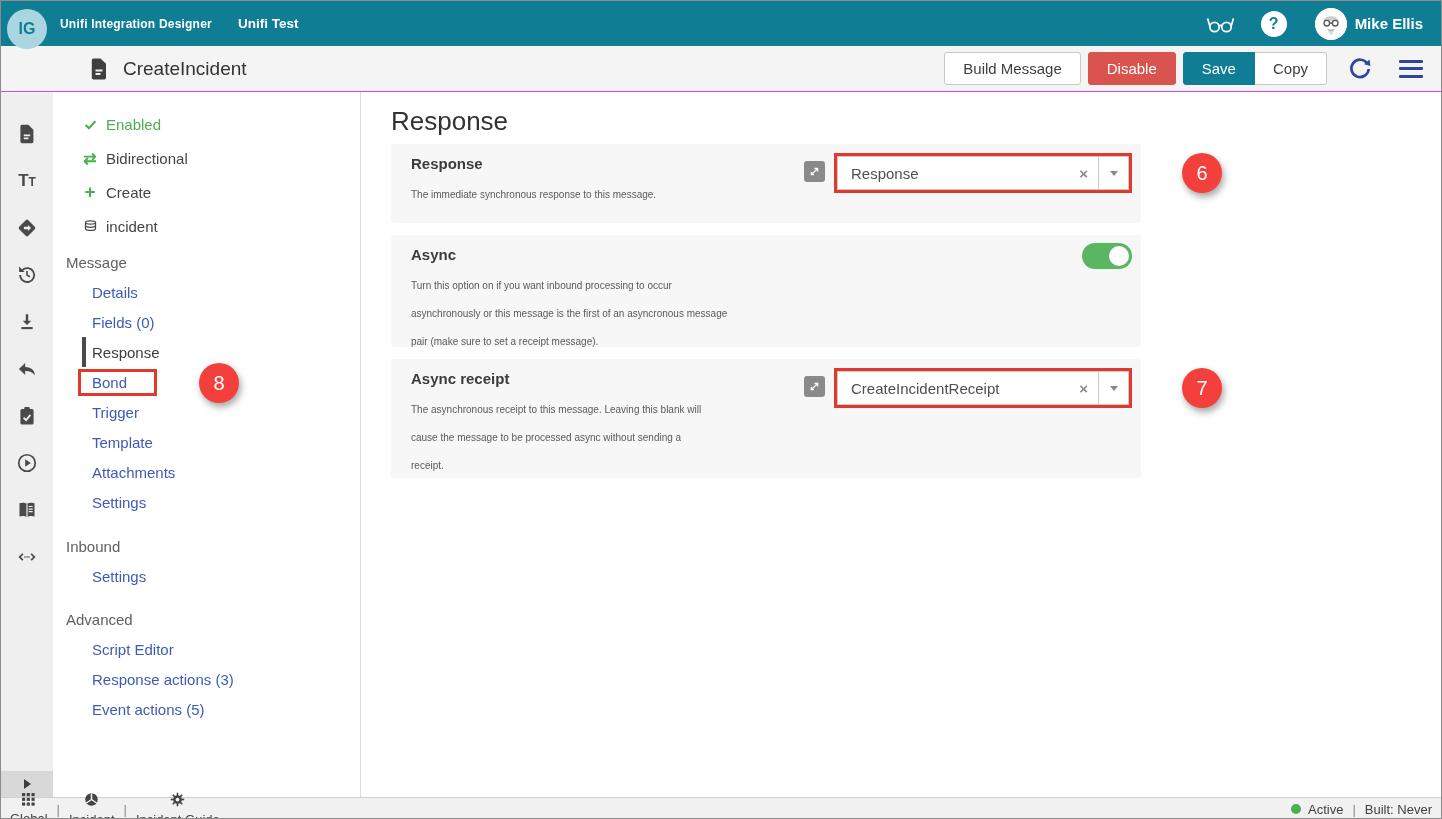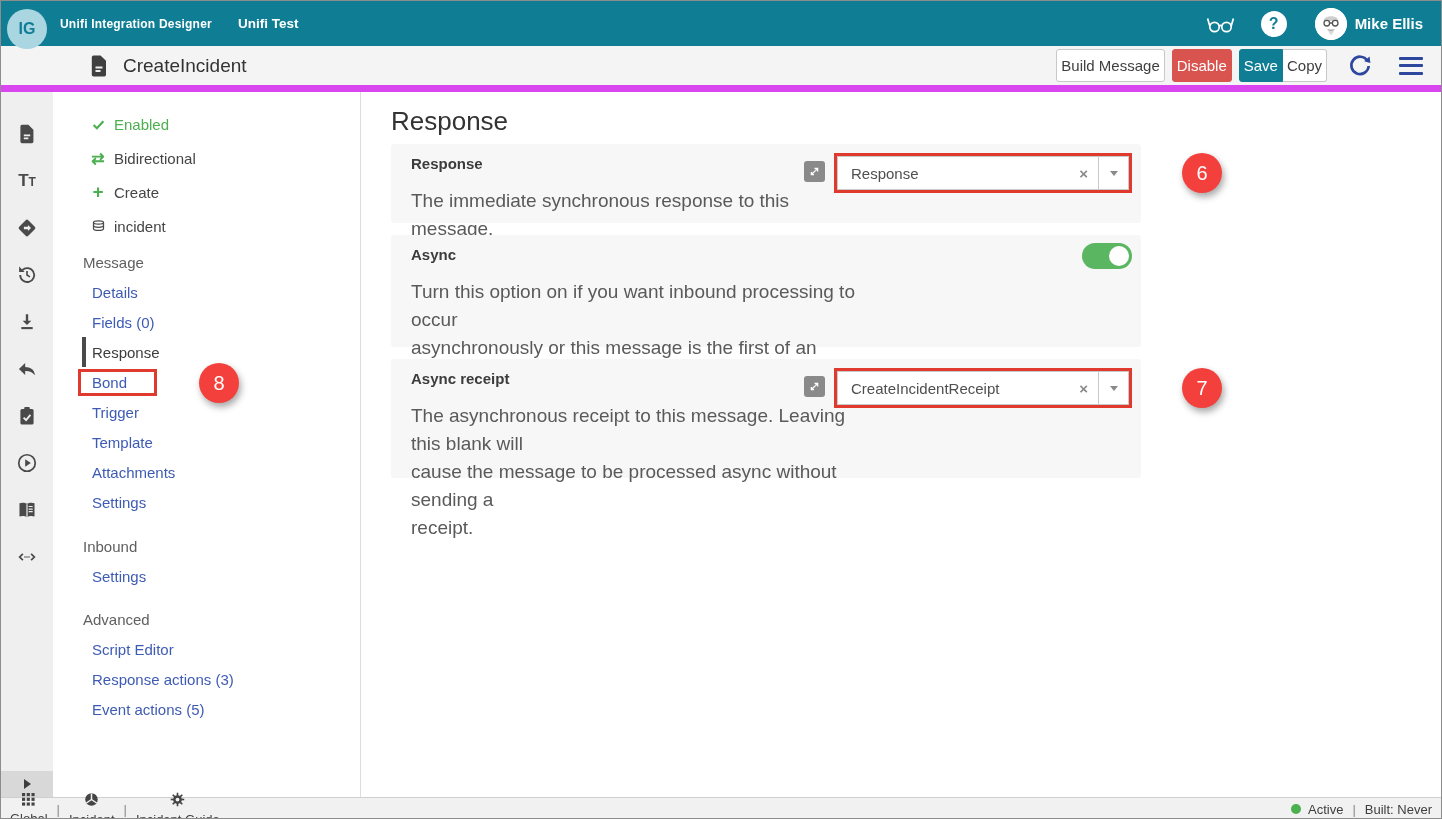--- a/index.html
+++ b/index.html
@@ -12,26 +12,26 @@
   .topbar .wrench { margin-left:11px; width:28px; height:28px; display:flex; align-items:center; justify-content:center; }
   .topbar .app-title { margin-left:20px; font-size:12px; font-weight:700; letter-spacing:.2px; }
   .topbar .env { margin-left:26px; font-size:13.5px; font-weight:600; }
   .topbar .spacer { flex:1; }
   .topbar .glasses { width:30px; height:24px; margin-right:26px; cursor:pointer; }
   .topbar .help { width:26px; height:26px; border-radius:50%; background:#fff; color:#0F7E95; font-size:16px; font-weight:700; display:flex; align-items:center; justify-content:center; margin-right:28px; cursor:pointer; }
   .topbar .avatar { width:32px; height:32px; border-radius:50%; overflow:hidden; background:#fff; margin-right:8px; cursor:pointer; }
   .topbar .username { font-size:15px; font-weight:600; margin-right:18px; }
 
   
-  .header { position:absolute; left:0; top:45px; width:100%; height:46px; background:#F4F4F4; border-bottom:7px solid #d946ef; display:flex; align-items:center; }
+  .header { position:absolute; left:0; top:45px; width:100%; height:46px; background:#F4F4F4; border-bottom:1px solid #d946ef; display:flex; align-items:center; }
   .ig-avatar { position:absolute; left:6px; top:8px; width:40px; height:40px; border-radius:50%; background:#A9D6E0; color:#0F7E95; font-size:16px; font-weight:700; display:flex; align-items:center; justify-content:center; z-index:3; }
   .doc-icon { margin-left:86px; width:24px; height:26px; }
   .page-title { margin-left:12px; font-size:19px; color:#333; font-weight:400; }
   .header .spacer { flex:1; }
-  .btn { height:33px; padding:0 4px; font-size:15px; border-radius:3px; border:1px solid #C8C8C8; background:#fff; color:#3F3F3F; display:flex; align-items:center; cursor:pointer; font-family:inherit; }
+  .btn { height:33px; padding:0 18px; font-size:15px; border-radius:3px; border:1px solid #C8C8C8; background:#fff; color:#3F3F3F; display:flex; align-items:center; cursor:pointer; font-family:inherit; }
   .btn-disable { background:#D9534F; border-color:#D9534F; color:#fff; margin-left:7px; }
   .btn-save { background:#0F7E95; border-color:#0F7E95; color:#fff; border-radius:3px 0 0 3px; margin-left:7px; }
   .btn-copy { border-radius:0 3px 3px 0; border-left:none; }
   .icon-btn { background:none; border:none; cursor:pointer; padding:0; }
   .refresh { margin-left:20px; width:26px; height:26px; }
   .hamburger { margin-left:26px; margin-right:18px; width:24px; height:18px; display:flex; flex-direction:column; justify-content:space-between; }
   .hamburger span { display:block; height:3px; background:#2D469E; border-radius:1px; }
 
   
   .body { position:absolute; left:0; top:91px; width:100%; height:705px; }
@@ -41,39 +41,39 @@
   .rail-icons { padding-top:18px; display:flex; flex-direction:column; }
   .rail-slot { height:47px; display:flex; align-items:center; justify-content:center; cursor:pointer; }
   .tt-icon { color:#4a4a4a; font-weight:700; font-size:17px; }
   .tt-icon::before { content:"T"; }
   .tt-icon::after { content:"T"; font-size:12px; }
   .rail-expand { position:absolute; left:0; bottom:0; width:52px; height:26px; background:#D8D8D8; display:flex; align-items:center; justify-content:center; cursor:pointer; }
   .rail-expand i { display:block; width:0; height:0; border-left:7px solid #3d3d3d; border-top:5px solid transparent; border-bottom:5px solid transparent; }
 
   
   .sidebar { position:absolute; left:52px; top:0; width:308px; height:100%; background:#fff; border-right:1px solid #DDD; padding-top:15px; font-size:15px; }
-  .side-top { height:34px; display:flex; align-items:center; padding-left:36px; color:#454545; }
+  .side-top { height:34px; display:flex; align-items:center; padding-left:28px; color:#454545; }
   .side-top .mini { width:18px; display:flex; justify-content:center; margin-right:7px; }
   .side-top.enabled { color:#4CAF50; }
   .arrows { color:#4CAF50; font-size:16px; font-weight:700; }
   .plus { color:#4CAF50; font-size:19px; font-weight:700; line-height:14px; }
-  .sec-head { height:30px; display:flex; align-items:center; padding-left:30px; color:#606060; }
+  .sec-head { height:30px; display:flex; align-items:center; padding-left:13px; color:#606060; }
   .m-top4 { margin-top:4px; } .m-top14 { margin-top:14px; } .m-top13 { margin-top:13px; }
   .side-link { height:30px; display:flex; align-items:center; padding-left:39px; color:#3E5BB4; cursor:pointer; }
   .side-active { height:30px; display:flex; align-items:center; color:#3C3C3C; margin-left:29px; border-left:4px solid #4A4A4A; padding-left:6px; }
   .bond-box { position:absolute; left:25px; top:277px; width:79px; height:27px; border:3px solid #E0392E; pointer-events:none; }
 
   
   .main { position:absolute; left:361px; top:0; right:0; height:100%; background:#fff; }
   .main h1 { margin:13px 0 0 29px; font-size:26px; line-height:32px; color:#333; font-weight:400; }
   .panel { position:relative; width:750px; margin:0 0 12px 29px; background:#F7F7F7; border-radius:3px; padding:10px 20px; }
   .panel:first-of-type { margin-top:7px; }
   .p1 { height:79px; } .p2 { height:112px; } .p3 { height:119px; }
   .f-label { font-size:15px; font-weight:700; color:#3C3C3C; line-height:20px; }
-  .f-desc { margin-top:13px; font-size:19px; color:#5A5A5A; line-height:28px; white-space:pre-line; max-width:460px; }
+  .f-desc { margin-top:7px; font-size:10px; color:#5A5A5A; line-height:28px; white-space:pre-line; max-width:460px; }
   .ref-icon { position:absolute; right:316px; top:17px; width:21px; height:21px; border-radius:3px; background:#8A8A8A; display:flex; align-items:center; justify-content:center; cursor:pointer; }
   .combo-annot { position:absolute; right:9px; top:9px; width:298px; height:40px; border:3px solid #E0392E; display:flex; }
   .combo { flex:1; background:#fff; border:1px solid #C9C9C9; display:flex; align-items:center; cursor:pointer; }
   .combo-value { flex:1; padding-left:13px; font-size:15px; color:#4F4F4F; white-space:nowrap; overflow:hidden; }
   .combo-clear { color:#8A8A8A; font-size:15px; font-weight:700; padding:0 10px; cursor:pointer; }
   .combo-caret { width:30px; align-self:stretch; border-left:1px solid #C9C9C9; display:flex; align-items:center; justify-content:center; cursor:pointer; }
   .combo-caret i { width:0; height:0; border-top:5px solid #8A8A8A; border-left:4px solid transparent; border-right:4px solid transparent; display:block; }
   .toggle { position:absolute; right:9px; top:8px; width:50px; height:26px; border-radius:13px; background:#5BB662; cursor:pointer; }
   .toggle .knob { position:absolute; right:3px; top:3px; width:20px; height:20px; border-radius:50%; background:#fff; }
 

